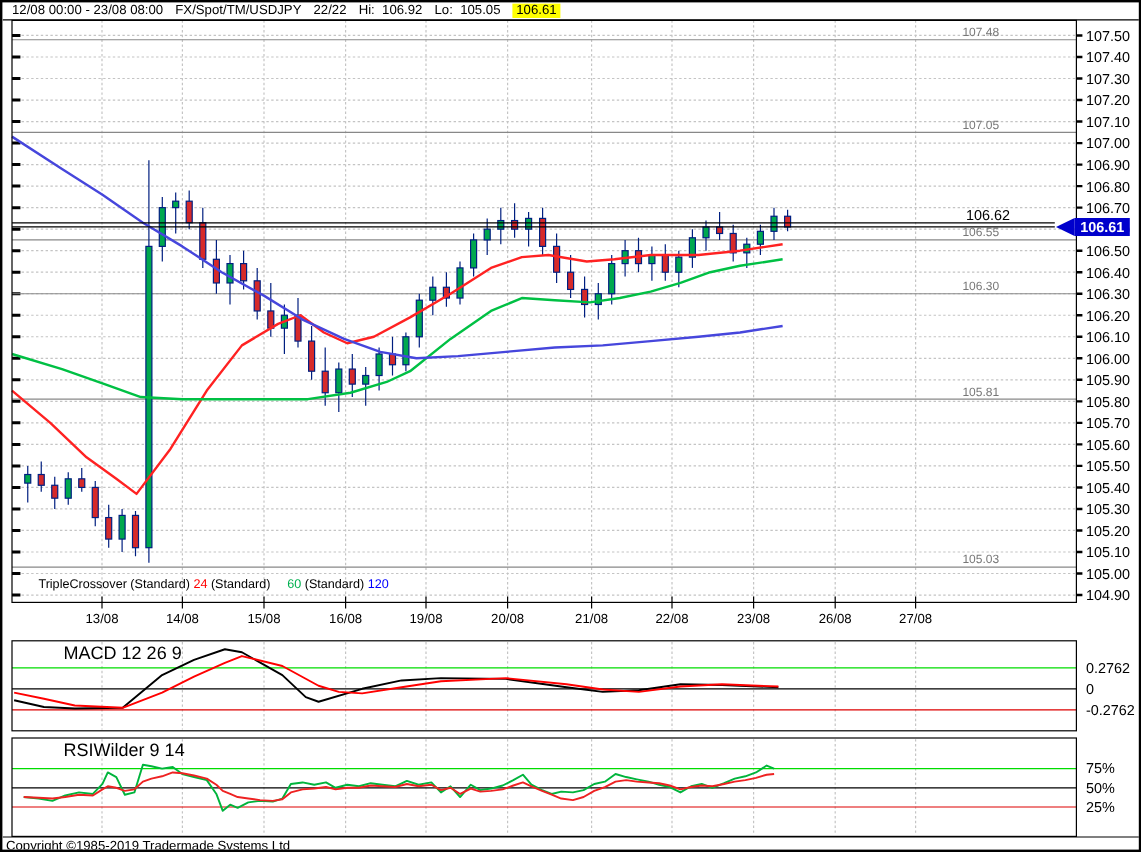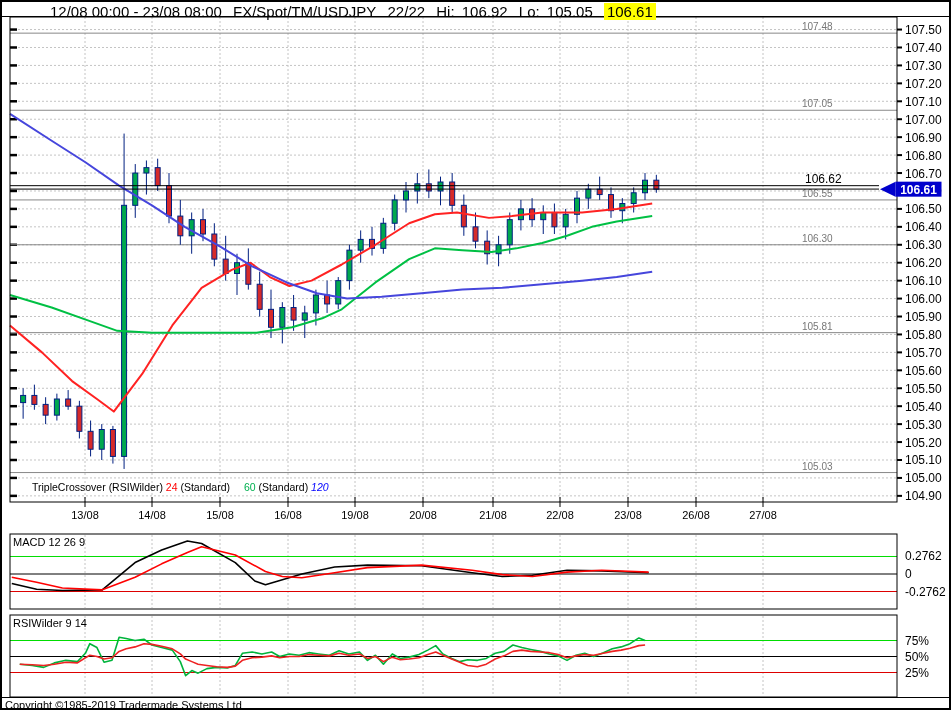--- a/index.html
+++ b/index.html
@@ -1,25 +1,25 @@
 <!DOCTYPE html>
 <html><head>
 <meta charset="utf-8">
 <style>
   html,body{margin:0;padding:0;background:#dddddd;}
   #win{position:relative;width:951px;height:710px;background:#ffffff;border:2px solid #000;
        box-sizing:border-box;font-family:"Liberation Sans",sans-serif;overflow:hidden;}
   #chart-svg{position:absolute;left:0;top:0;}
   svg text{font-family:"Liberation Sans",sans-serif;}
   .ov{position:absolute;white-space:nowrap;color:#000;}
-  .header{left:8px;top:1px;font-size:15px;margin-left:40px;}
+  .header{left:8px;top:1px;font-size:11px;}
   .header span{margin-right:7px;}
   .badge{padding:0 3px;}
   .legend{left:30px;top:479px;font-size:10.5px;white-space:pre;}
-  .ptitle{font-size:11px;}
+  .ptitle{font-size:15px;margin-left:40px;}
   .macd-title{left:11px;top:534px;}
   .rsi-title{left:11px;top:615px;text-align:center;}
   .copyright{left:3px;top:697px;font-size:11px;text-align:right;}
 </style>
 </head>
 <body>
 
 <div id="win">
   <svg id="chart-svg" width="951" height="710">
       <line x1="0" y1="14.5" x2="951" y2="14.5" stroke="#000"></line>
@@ -350,19 +350,19 @@
     <span>12/08 00:00 - 23/08 08:00</span>
     <span>FX/Spot/TM/USDJPY</span>
     <span>22/22</span>
     <span style="margin-right:3px;">Hi:</span>
     <span>106.92</span>
     <span style="margin-right:3px;">Lo:</span>
     <span>105.05</span>
     <span class="badge" style="background: rgb(255, 255, 0);">106.61</span>
   </div>
 
-  <div class="ov legend"><span style="color: rgb(0, 0, 0);">TripleCrossover (RSIWilder) </span><span style="color: rgb(255, 0, 0);">24</span><span style="color: rgb(0, 0, 0);"> (Standard) </span><span style="color: rgb(0, 176, 80); margin-left: 11px;">60</span><span style="color: rgb(0, 0, 0);"> (Standard) </span><span style="color: rgb(0, 0, 255); font-style: italic;">120</span></div>
+  <div class="ov legend"><span style="color: rgb(0, 0, 0);">TripleCrossover (Standard) </span><span style="color: rgb(255, 0, 0);">24</span><span style="color: rgb(0, 0, 0);"> (Standard) </span><span style="color: rgb(0, 176, 80); margin-left: 11px;">60</span><span style="color: rgb(0, 0, 0);"> (Standard) </span><span style="color: rgb(0, 0, 255);">120</span></div>
 
   <div class="ov ptitle macd-title">MACD 12 26 9</div>
   <div class="ov ptitle rsi-title">RSIWilder 9 14</div>
 
   <div class="ov copyright">Copyright ©1985-2019 Tradermade Systems Ltd</div>
 </div>
 
 </body></html>

